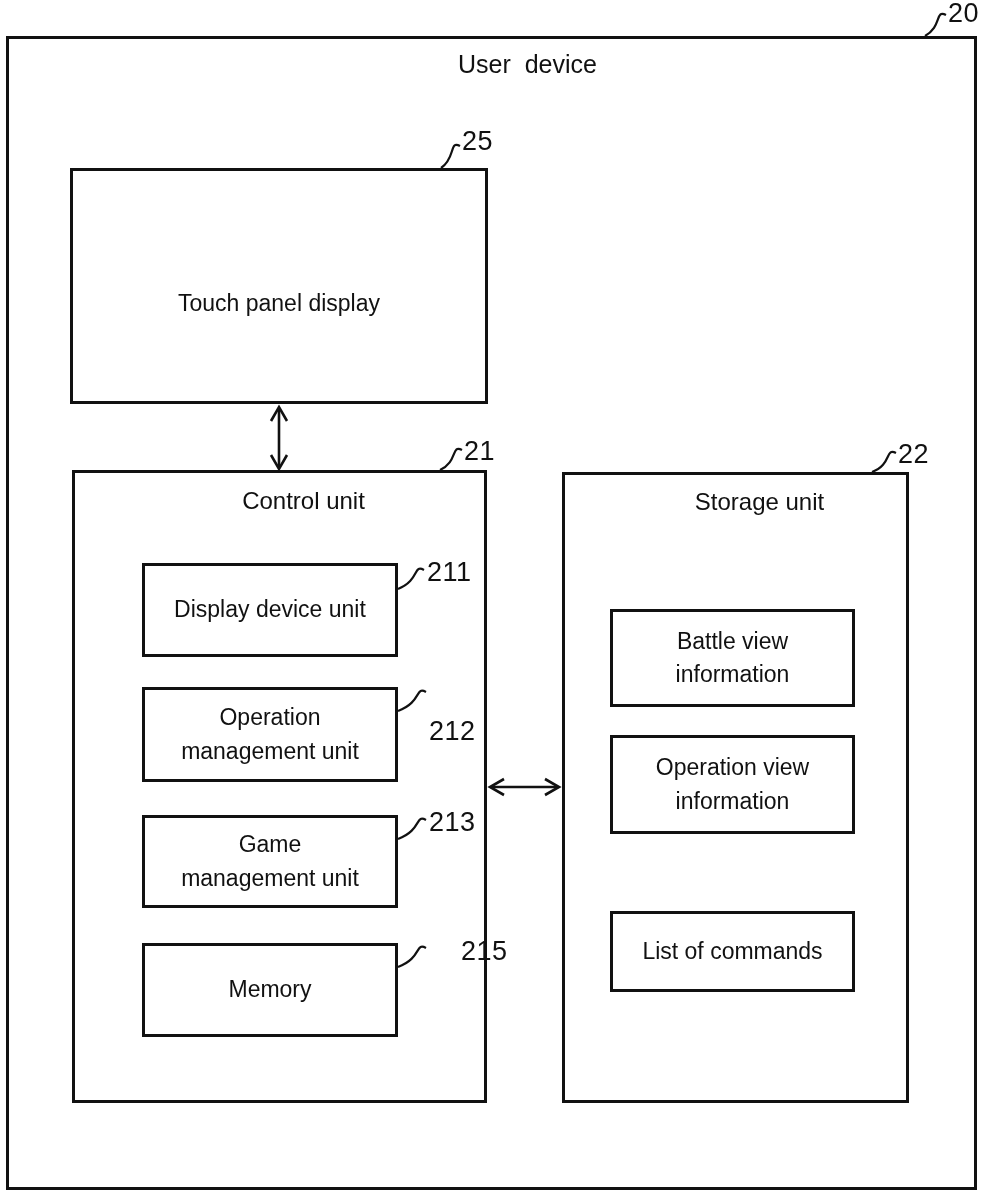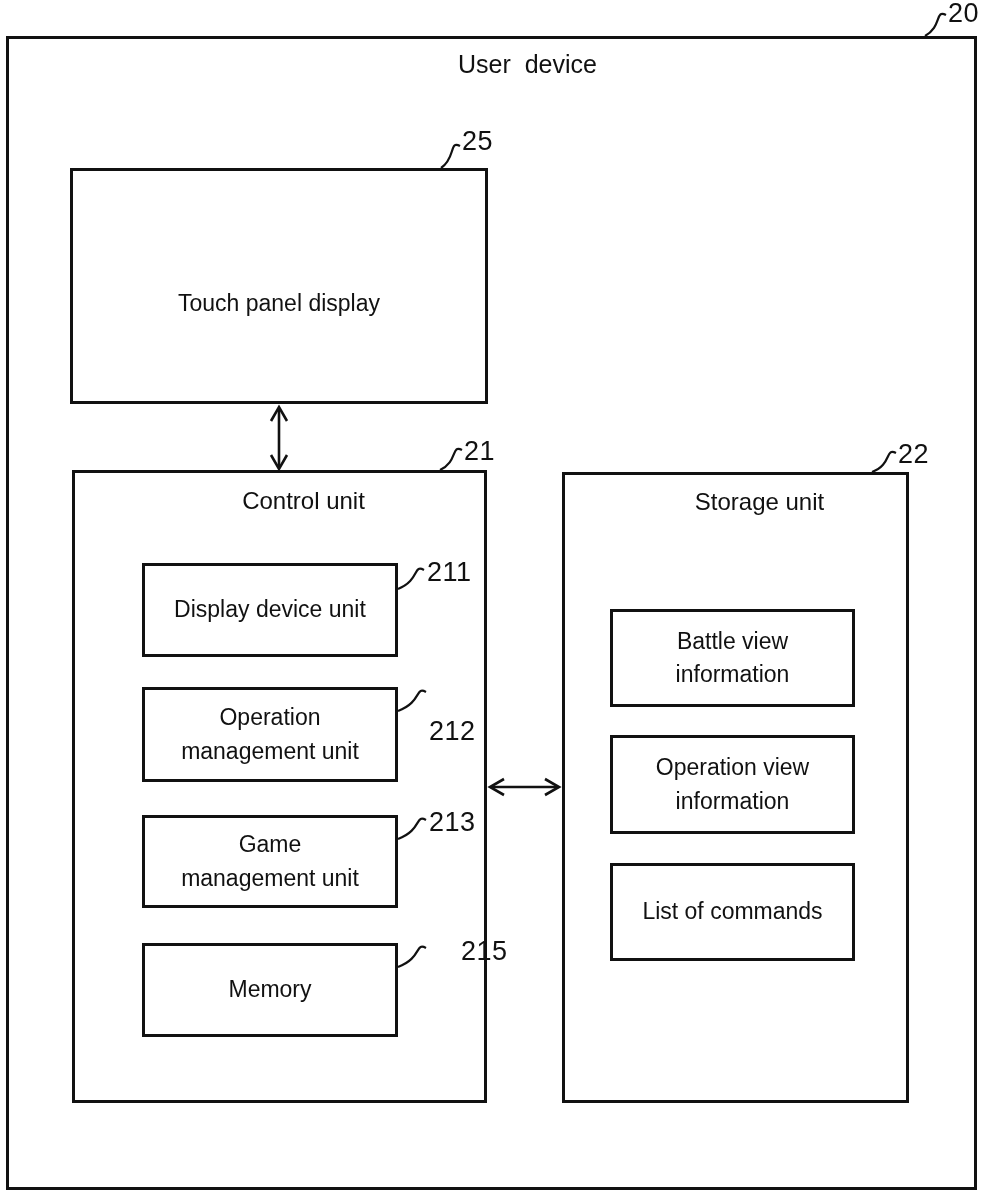--- a/index.html
+++ b/index.html
@@ -75,21 +75,21 @@
 management unit</div>
   <div class="innerbox" style="left:142px;top:943px;width:256px;height:94px;">Memory</div>
 
   <div class="box" style="left:562px;top:472px;width:347px;height:631px;"></div>
   <div class="unit-title" style="left:562px;top:488px;width:347px;">Storage unit</div>
 
   <div class="innerbox" style="left:610px;top:609px;width:245px;height:98px;">Battle view
 information</div>
   <div class="innerbox" style="left:610px;top:735px;width:245px;height:99px;">Operation view
 information</div>
-  <div class="innerbox" style="left:610px;top:863px;width:245px;height:98px;">List of commands</div>
+  <div class="innerbox" style="left:610px;top:911px;width:245px;height:81px;">List of commands</div>
 
   <div class="refnum" style="left:948px;top:-2px;">20</div>
   <div class="refnum" style="left:462px;top:126px;">25</div>
   <div class="refnum" style="left:464px;top:436px;">21</div>
   <div class="refnum" style="left:898px;top:439px;">22</div>
   <div class="refnum" style="left:427px;top:557px;">211</div>
   <div class="refnum" style="left:429px;top:679px;margin-top:37px;">212</div>
   <div class="refnum" style="left:429px;top:807px;">213</div>
   <div class="refnum" style="left:424px;top:936px;margin-left:37px;">215</div>
 

